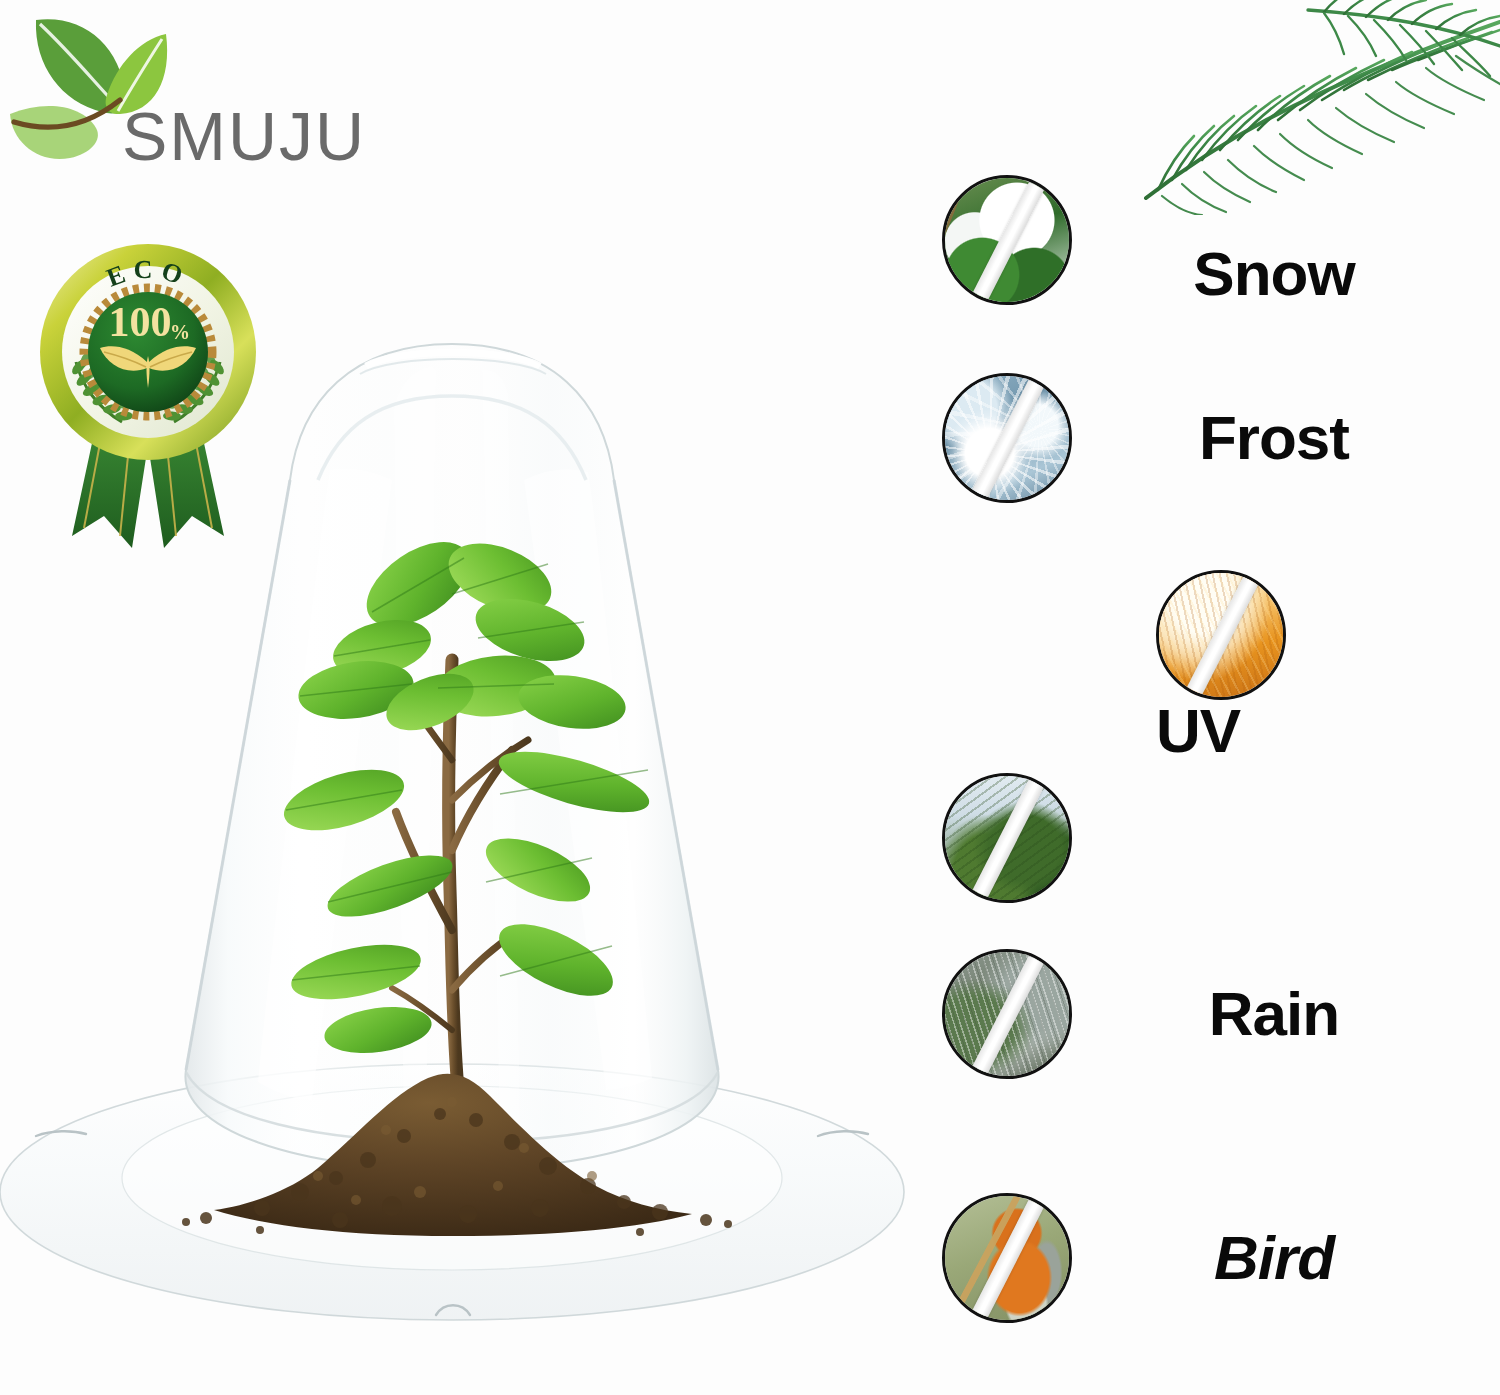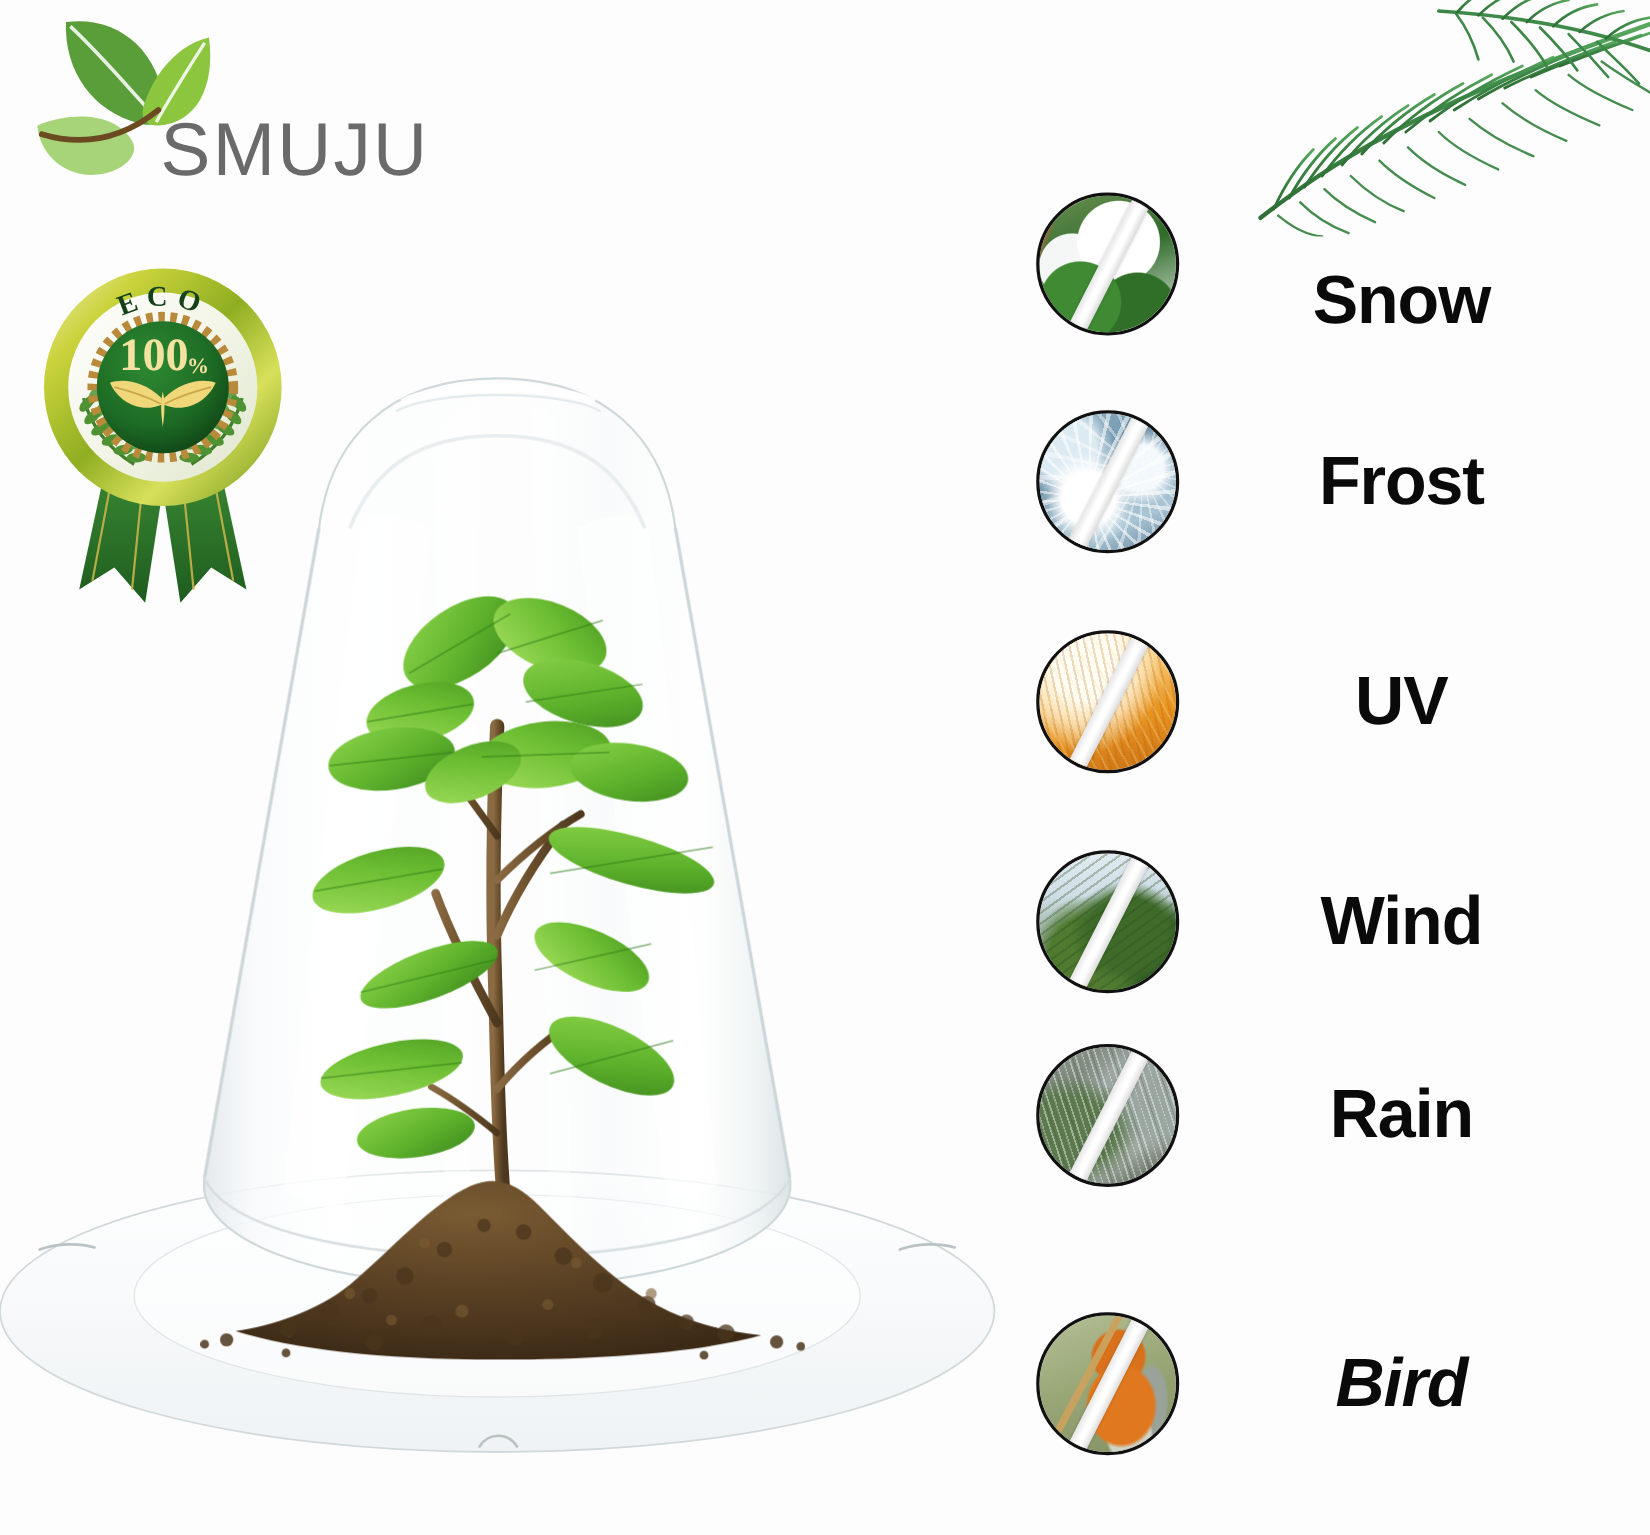--- a/index.html
+++ b/index.html
@@ -6,21 +6,21 @@
   html, body { width:1500px; height:1395px; }
   body {
     background:#fdfdfd;
     font-family:"Liberation Sans", sans-serif;
     overflow:hidden;
     position:relative;
   }
   .stage { position:absolute; inset:0; }
 
   
-  #brand-logo { position:absolute; left:28px; top:8px; width:380px; height:170px; }
+  #brand-logo { position:absolute; left:4px; top:8px; width:380px; height:170px; }
   #brand-logo .leafmark { position:absolute; left:0; top:0; width:175px; height:165px; }
   #brand-logo .wordmark {
     position:absolute; left:118px; top:94px;
     font-size:68px; letter-spacing:2px; color:#6a6a6a;
     font-weight:400; line-height:1;
     font-family:"Liberation Sans", sans-serif;
   }
 
   
   #eco-badge { position:absolute; left:28px; top:236px; width:240px; height:325px; }
@@ -454,21 +454,21 @@
              repeating-conic-gradient(from 0deg at 36% 62%, #ffffff 0deg 3deg, transparent 3deg 12deg);
              opacity:.55;"></div>
         <div class="scene" style="background:
              repeating-conic-gradient(from 0deg at 76% 44%, #ffffff 0deg 3deg, transparent 3deg 14deg);
              opacity:.42;"></div>
         <div class="slash"></div>
       </div>
       <div class="feature-label">Frost</div>
     </div>
 
-    <div class="feature-row" style="top:400px;">
+    <div class="feature-row" style="top:400px;flex-direction:column;">
       <div class="feature-icon">
         <div class="scene" style="background:
              radial-gradient(ellipse at 34% 22%, #fffdf4 0 24%, rgba(255,250,232,.65) 42%, transparent 60%),
              linear-gradient(165deg,#fdf2dc 0%,#f7c874 32%,#e8941f 62%,#c86f14 100%);"></div>
         <div class="scene" style="background:
              repeating-linear-gradient(78deg, rgba(176,94,12,.30) 0 2px, transparent 2px 7px);
              opacity:.75;"></div>
         <div class="scene" style="background:
              repeating-linear-gradient(62deg, rgba(255,225,160,.35) 0 2px, transparent 2px 9px);
              opacity:.7;"></div>
@@ -482,21 +482,20 @@
         <div class="scene" style="background:
              radial-gradient(ellipse at 64% 58%, #3f6b2a 0 32%, transparent 46%),
              radial-gradient(ellipse at 34% 82%, #4f7a30 0 30%, transparent 44%),
              radial-gradient(ellipse at 86% 76%, #2f5a22 0 26%, transparent 40%),
              linear-gradient(175deg,#e4edf2 0%,#cfdde6 30%,#8fa88f 62%,#4a6b33 100%);"></div>
         <div class="scene" style="background:
              repeating-linear-gradient(-36deg, rgba(40,74,26,.45) 0 2px, transparent 2px 8px);
              opacity:.65;"></div>
         <div class="slash"></div>
       </div>
-      <div class="feature-label">Wind</div>
     </div>
 
     <div class="feature-row" style="top:776px;">
       <div class="feature-icon">
         <div class="scene" style="background:
              radial-gradient(ellipse at 22% 62%, #5b7a4e 0 30%, transparent 46%),
              radial-gradient(ellipse at 80% 34%, #9aa6a0 0 30%, transparent 48%),
              linear-gradient(150deg,#8f9a92 0%,#6d7a68 42%,#aab3ad 70%,#47563f 100%);"></div>
         <div class="scene" style="background:
              repeating-linear-gradient(72deg, rgba(255,255,255,.55) 0 1.5px, transparent 1.5px 6px);

